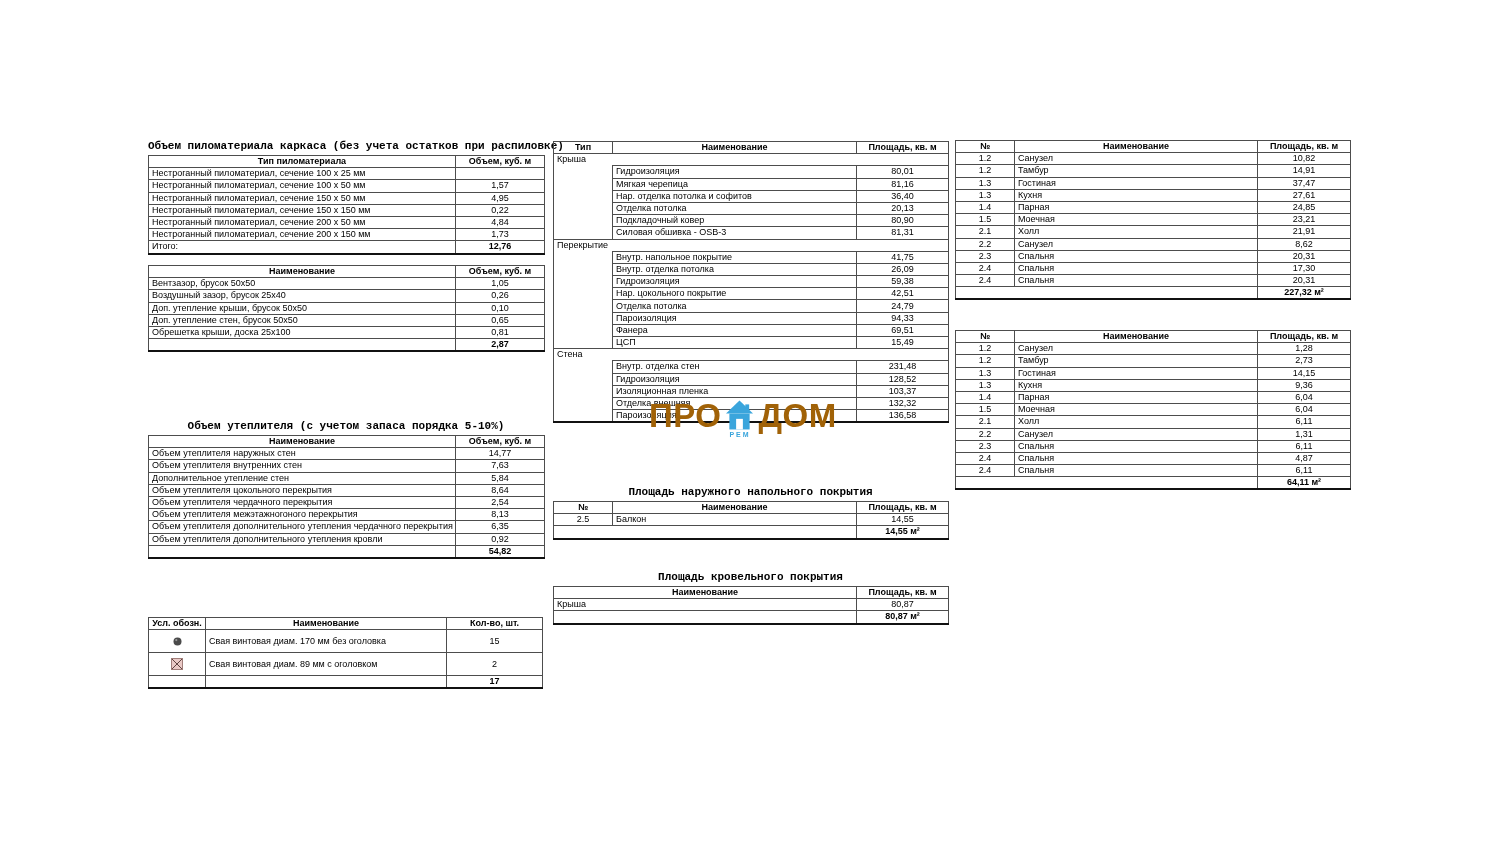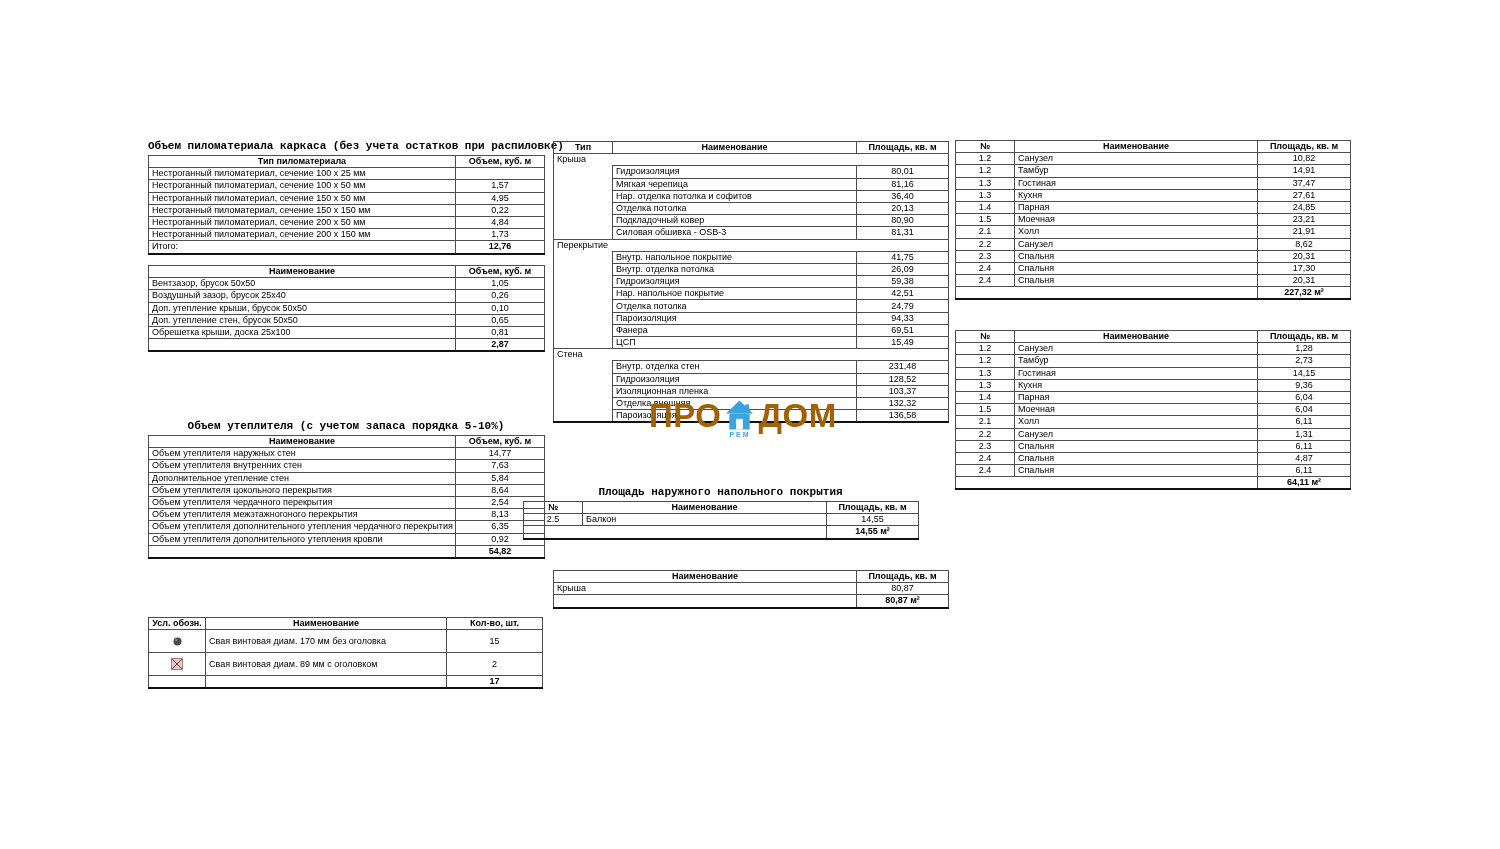--- a/index.html
+++ b/index.html
@@ -281,21 +281,21 @@
         </tr>
         <tr>
           <td class="al-l">Внутр. отделка потолка</td>
           <td class="al-c">26,09</td>
         </tr>
         <tr>
           <td class="al-l">Гидроизоляция</td>
           <td class="al-c">59,38</td>
         </tr>
         <tr>
-          <td class="al-l">Нар. напольное покрытие</td>
+          <td class="al-l">Нар. цокольного покрытие</td>
           <td class="al-c">42,51</td>
         </tr>
         <tr>
           <td class="al-l">Отделка потолка</td>
           <td class="al-c">24,79</td>
         </tr>
         <tr>
           <td class="al-l">Пароизоляция</td>
           <td class="al-c">94,33</td>
         </tr>
@@ -328,21 +328,21 @@
           <td class="al-c">132,32</td>
         </tr>
         <tr>
           <td class="al-l">Пароизоляция</td>
           <td class="al-c">136,58</td>
         </tr>
       </tbody>
     </table>
 </div>
 
-<div class="tblock" style="left:523px;top:485px;width:395px">
+<div class="tblock" style="left:553px;top:485px;width:395px">
   <div class="ttl">Площадь наружного напольного покрытия</div>
   <table>
       <colgroup>
         <col style="width: 59px;">
         <col style="width: 244px;">
         <col style="width: 92px;">
       </colgroup>
       <thead>
         <tr>
           <th>№</th>
@@ -358,20 +358,21 @@
         </tr>
         <tr>
           <td colspan="2"></td>
           <td class="al-c bold">14,55 м²</td>
         </tr>
       </tbody>
     </table>
 </div>
 
 <div class="tblock" style="left:553px;top:570px;width:395px">
+  <div class="ttl">Площадь кровельного покрытия</div>
   <table>
       <colgroup>
         <col style="width: 303px;">
         <col style="width: 92px;">
       </colgroup>
       <thead>
         <tr>
           <th>Наименование</th>
           <th>Площадь, кв. м</th>
         </tr>

